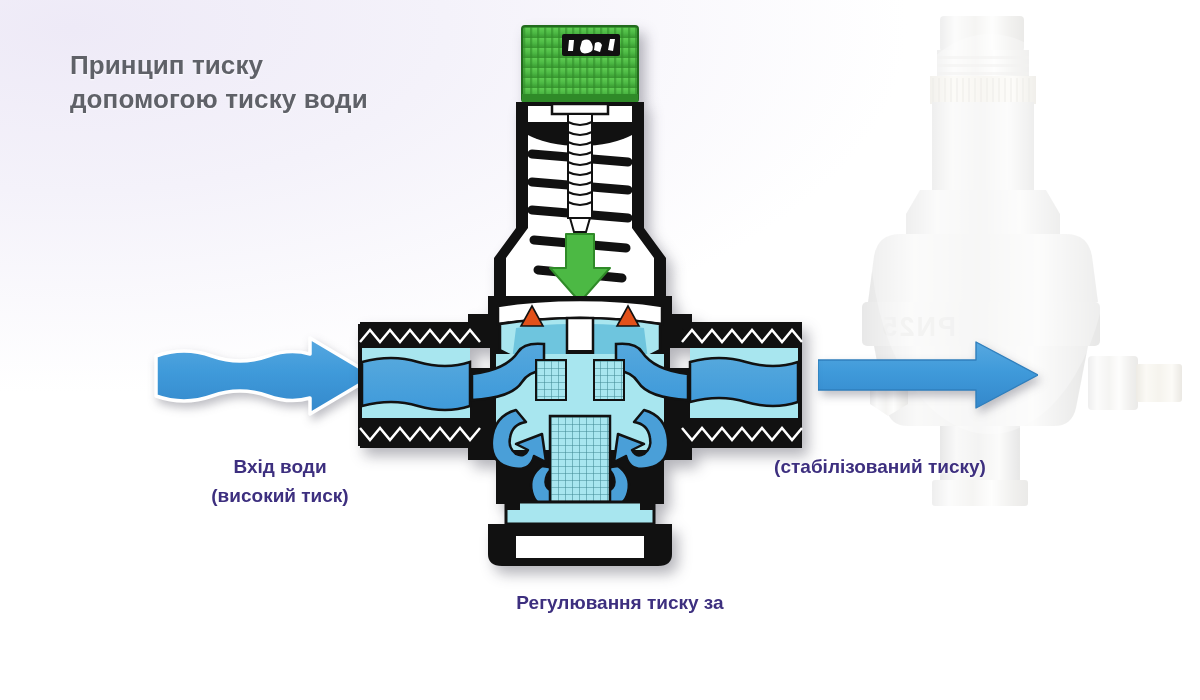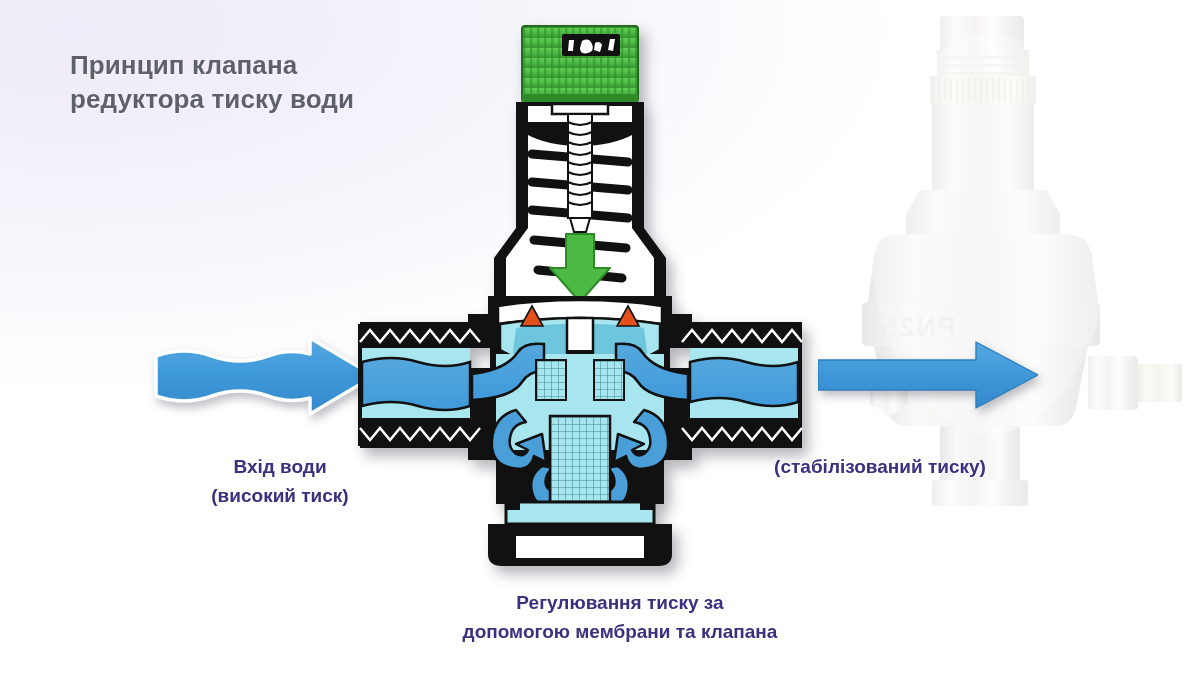--- a/index.html
+++ b/index.html
@@ -158,22 +158,22 @@
       <path d="M30 382 l18 -12 l20 12 v28 l-20 12 l-18 -12 z" fill="url(#chrome)"></path>
 
       <rect x="100" y="432" width="80" height="54" fill="url(#bodyg)"></rect>
       <rect x="92" y="486" width="96" height="26" rx="3" fill="url(#chrome)"></rect>
 
       <ellipse cx="150" cy="240" rx="120" ry="200" fill="#ffffff" opacity=".30"></ellipse>
     </svg>
   </div>
 
   <div class="headline">
-    <span>Принцип клапана</span>
-    <span>редуктора тиску води</span>
+    <span>Принцип тиску</span>
+    <span>допомогою тиску води</span>
   </div>
 
   <div class="arrow-left">
     <svg viewBox="0 0 230 92" xmlns="http://www.w3.org/2000/svg">
       <defs>
         <linearGradient id="ag1" x1="0" y1="0" x2="0" y2="1">
           <stop offset="0" stop-color="#57a8e0"></stop>
           <stop offset=".45" stop-color="#3f9ada"></stop>
           <stop offset="1" stop-color="#3488cb"></stop>
         </linearGradient>
@@ -340,16 +340,15 @@
     <span>Вхід води</span>
     <span>(високий тиск)</span>
   </div>
 
   <div class="cap cap-outlet">
     <span>(стабілізований тиску)</span>
   </div>
 
   <div class="cap cap-bottom">
     <span>Регулювання тиску за</span>
-    <span>допомогою мембрани та клапана</span>
   </div>
 
 </div>
 
 </body></html>

